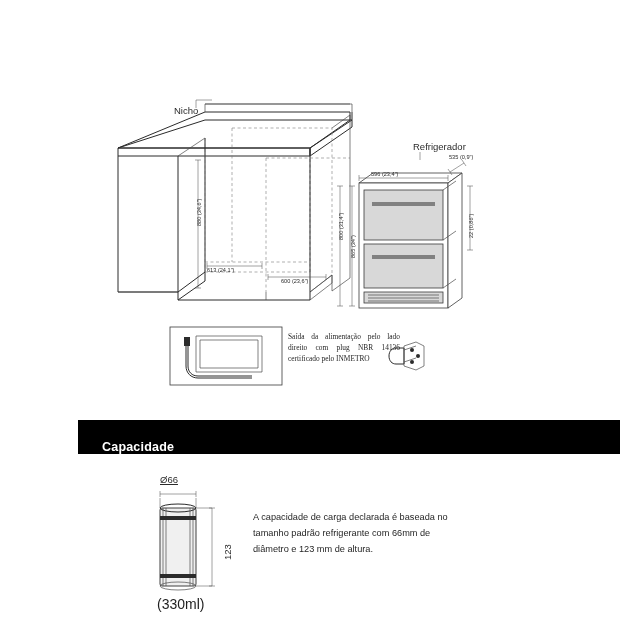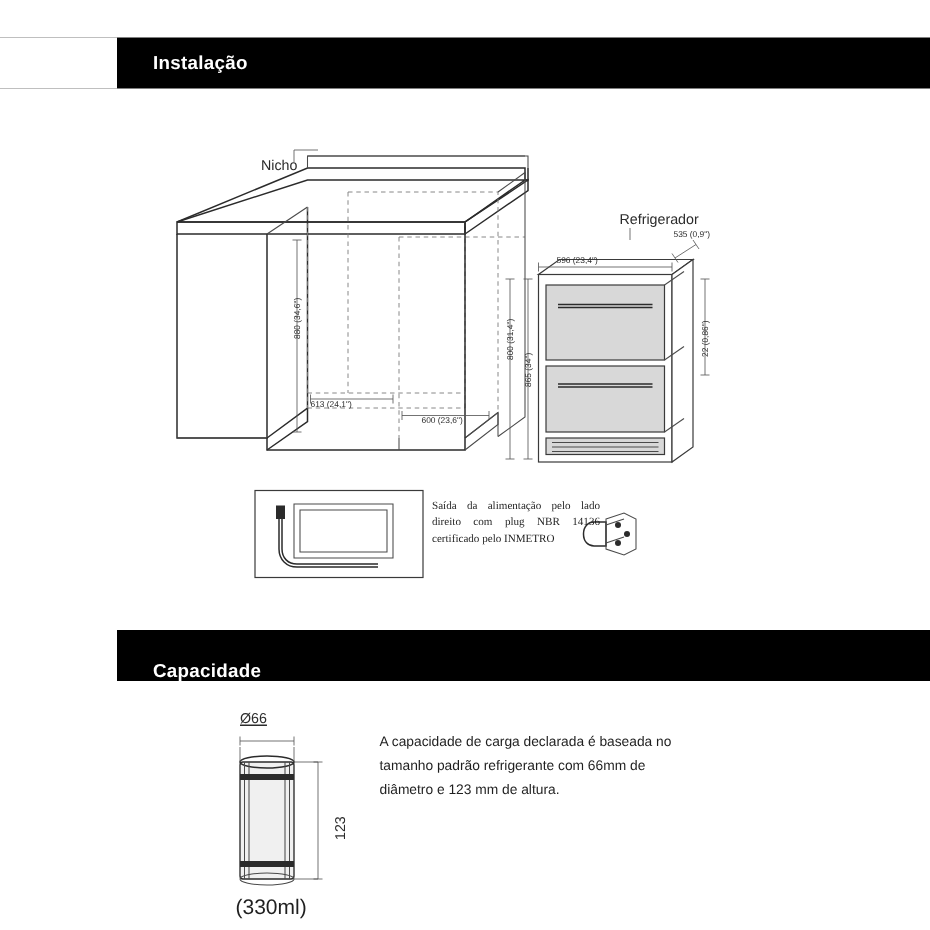--- a/index.html
+++ b/index.html
@@ -77,21 +77,21 @@
     line-height: 11px;
     color: #1f1f1f;
     text-align: justify;
     font-family: Liberation Serif, serif;
   }
 
   
   .cap-text {
     position: absolute;
     left: 253px;
-    top: 486px;
+    top: 509px;
     width: 215px;
     font-size: 9.2px;
     line-height: 16px;
     color: #1f1f1f;
   }
   .cap-330 {
     position: absolute;
     left: 157px;
     top: 596px;
     font-size: 14px;
@@ -105,24 +105,20 @@
   svg .dim  { fill: none; stroke: #555; stroke-width: 0.55; }
   svg .fillgray { fill: #d8d8d8; stroke: #3a3a3a; stroke-width: 0.8; }
   svg .fillwhite { fill: #ffffff; stroke: #3a3a3a; stroke-width: 0.8; }
   svg .fillcan { fill: #f0f0f0; stroke: #2b2b2b; stroke-width: 0.9; }
 </style>
 </head>
 <body>
 
 <div class="page">
 
-  <div class="section-bar" id="bar-instalacao">
-    <div class="notch"></div>
-    <div class="bar-title">Instalação</div>
-  </div>
 
   <div class="section-bar" id="bar-capacidade">
     <div class="notch"></div>
     <div class="bar-title">Capacidade</div>
   </div>
 
   <svg class="drawing" width="620" height="620" viewBox="0 0 620 620">
 
     <g>
 

